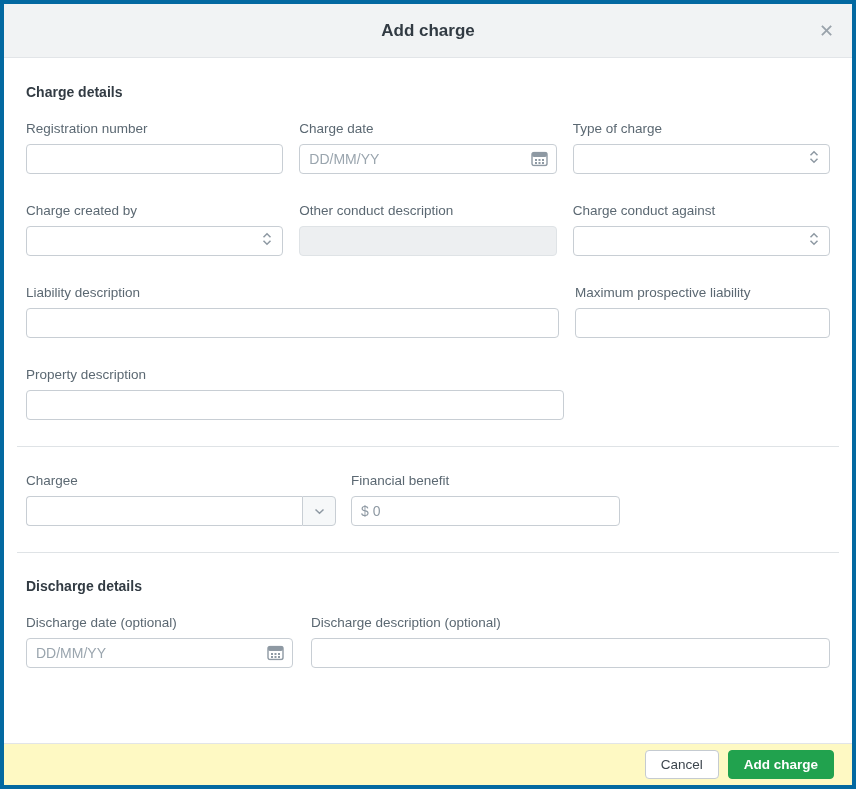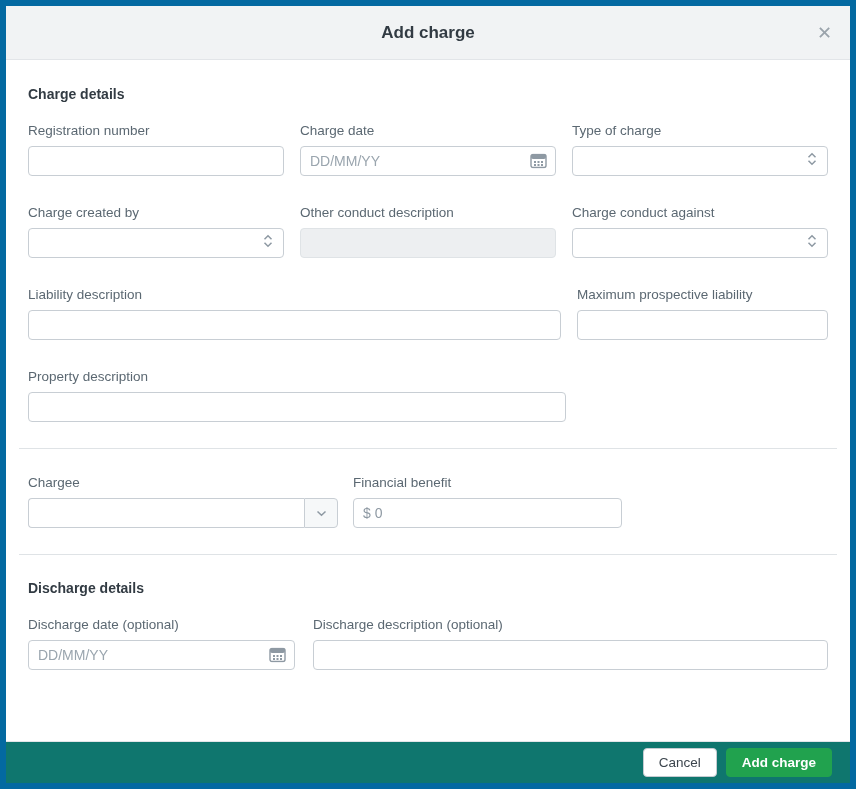--- a/index.html
+++ b/index.html
@@ -4,21 +4,21 @@
 <style>
   * { box-sizing: border-box; margin: 0; padding: 0; }
   html,body { background:#fff; }
   body {
     font-family: "Liberation Sans", sans-serif;
     width: 856px; height: 789px;
     color: #323b43;
   }
   .modal {
     width: 856px; height: 789px;
-    border: 6px solid #0369a1;
+    border: 4px solid #0369a1;
     display: flex; flex-direction: column;
     background: #fff;
   }
   .modal-header {
     height: 54px; flex: 0 0 54px;
     background: #f1f3f4;
     border-bottom: 1px solid #e2e5e8;
     display: flex; align-items: center; justify-content: center;
     position: relative;
   }
@@ -99,21 +99,21 @@
     background: #f6f8f9;
     display: flex; align-items: center; justify-content: center;
     cursor: pointer;
   }
   .divider {
     height: 1px; background: #dfe3e6;
     margin: 26px -9px 25px -9px;
   }
   .modal-footer {
     flex: 0 0 42px; height: 42px;
-    background: #0f766e;
+    background: #fef9c3;
     border-top: 1px solid #e2e5e8;
     display: flex; align-items: center; justify-content: flex-end;
     gap: 9px; padding-right: 18px;
   }
   .btn {
     height: 29px; border-radius: 4px;
     font-size: 13.5px; cursor: pointer;
     font-family: "Liberation Sans", sans-serif;
     padding: 0 15px;
   }

